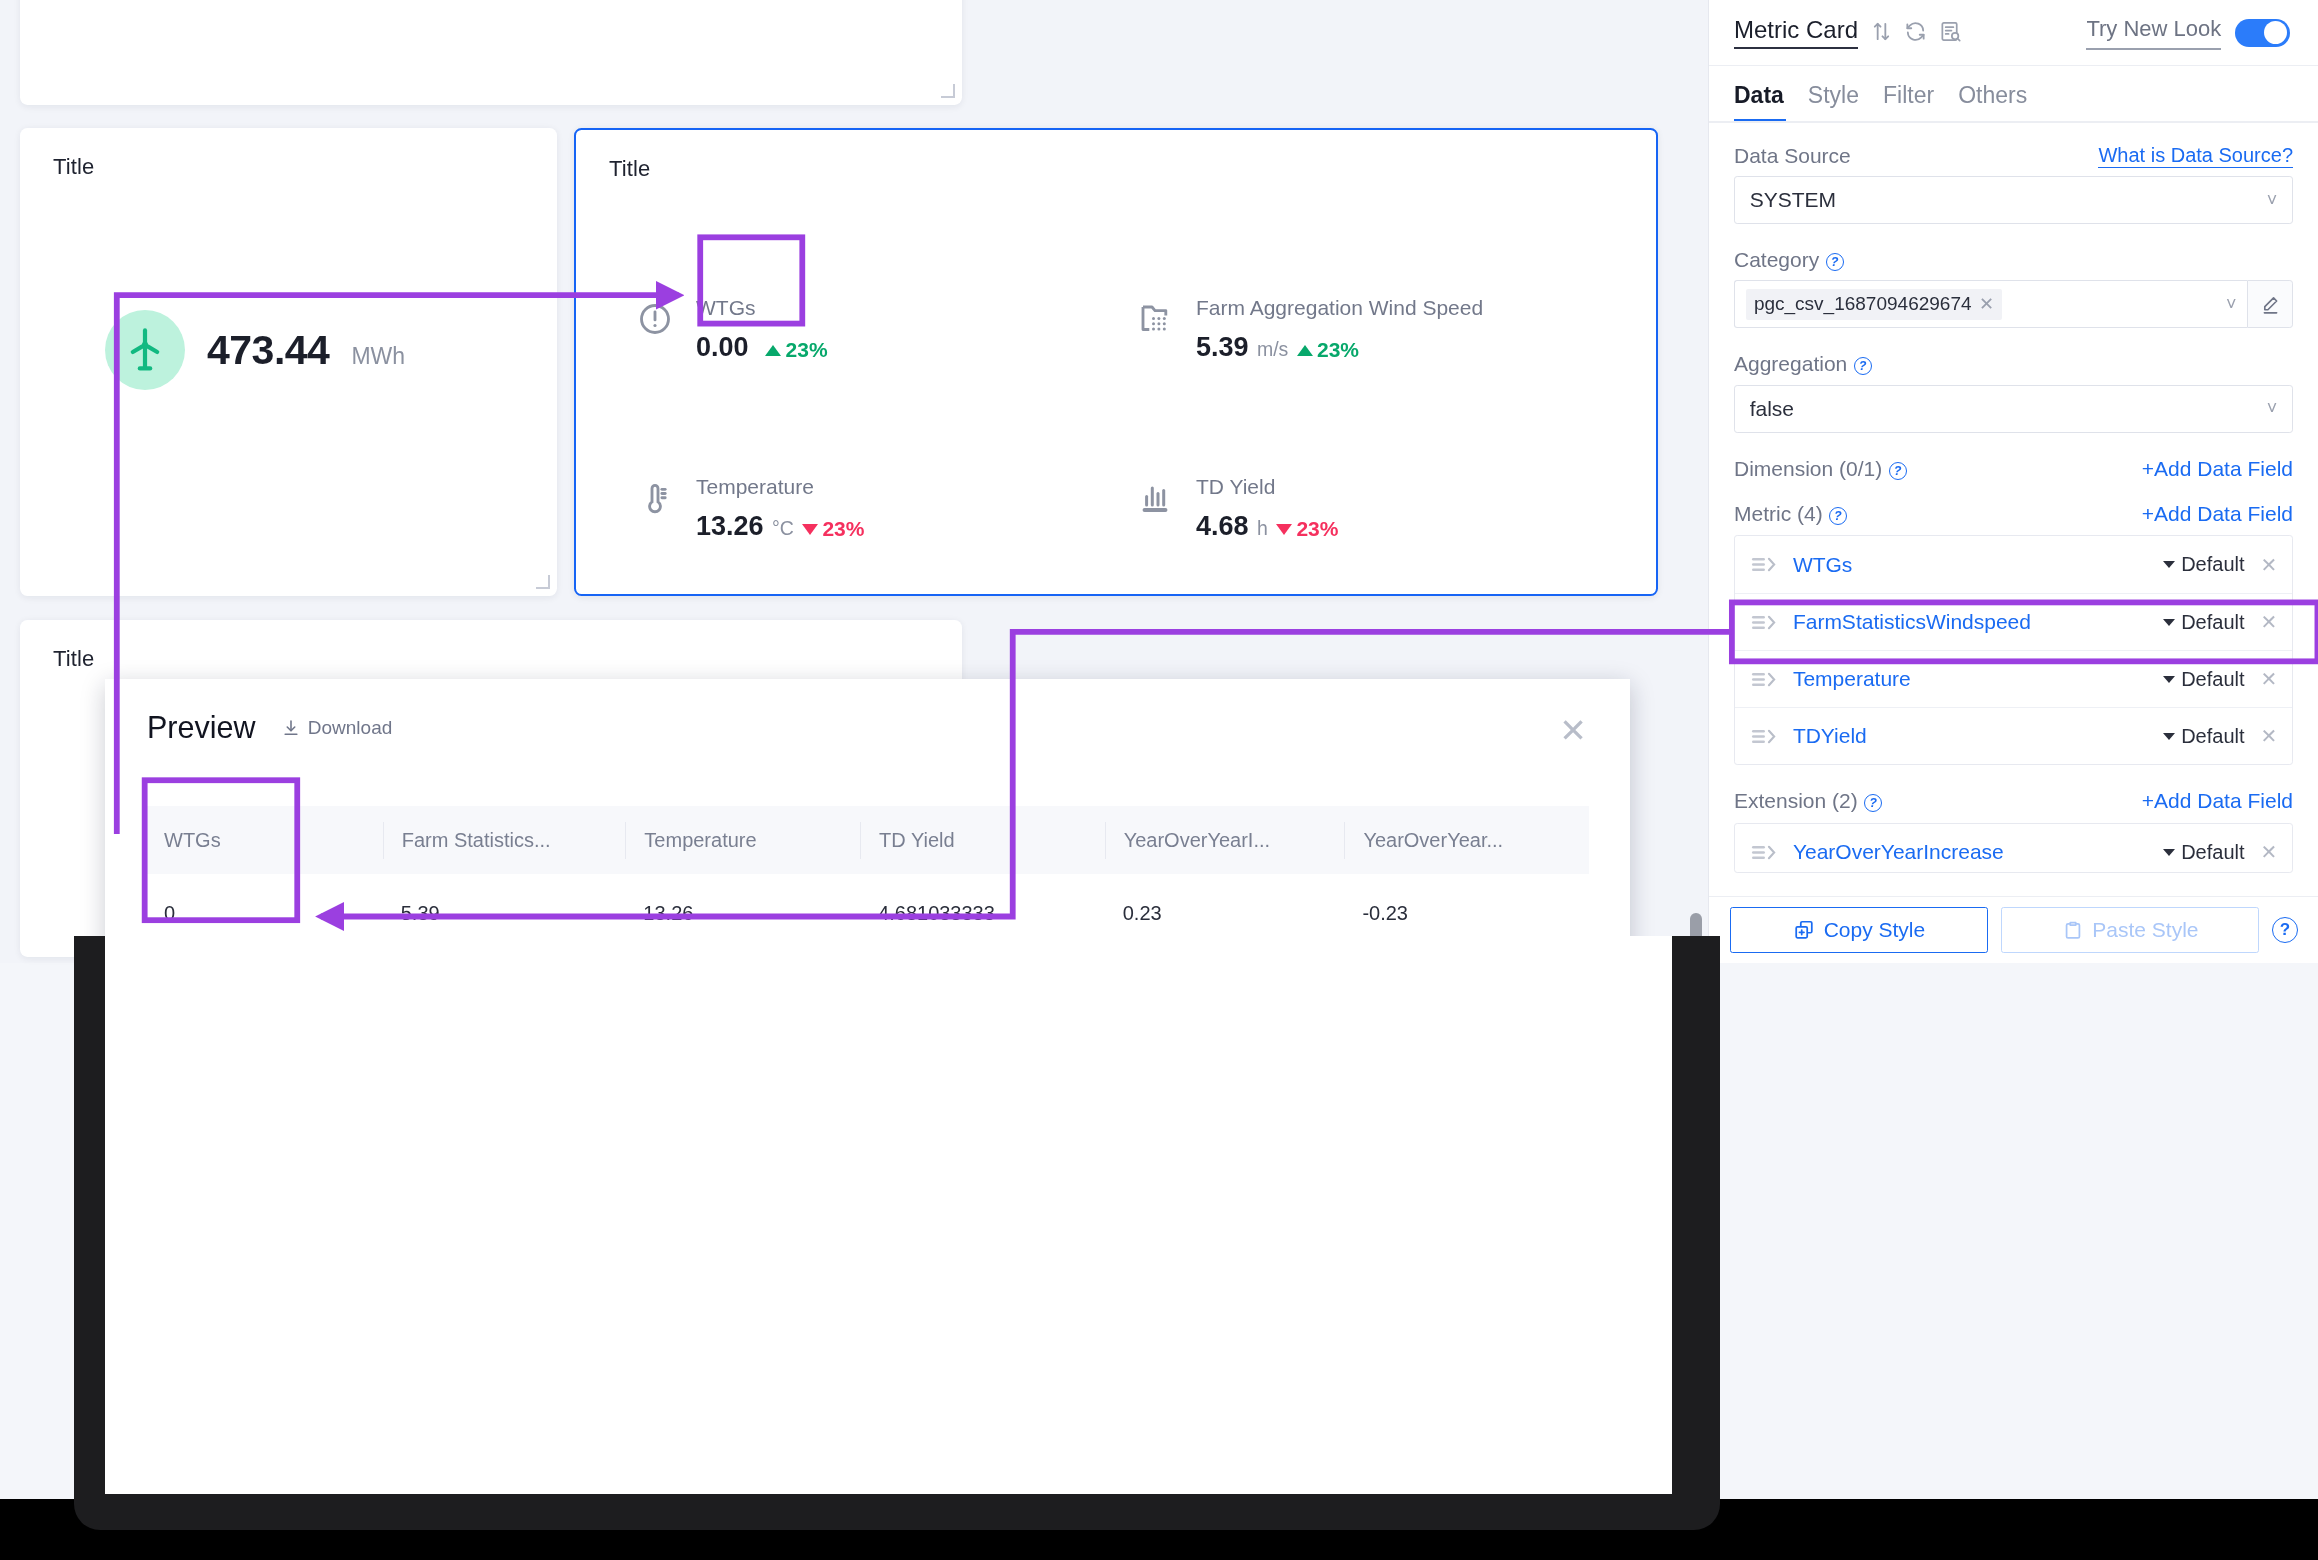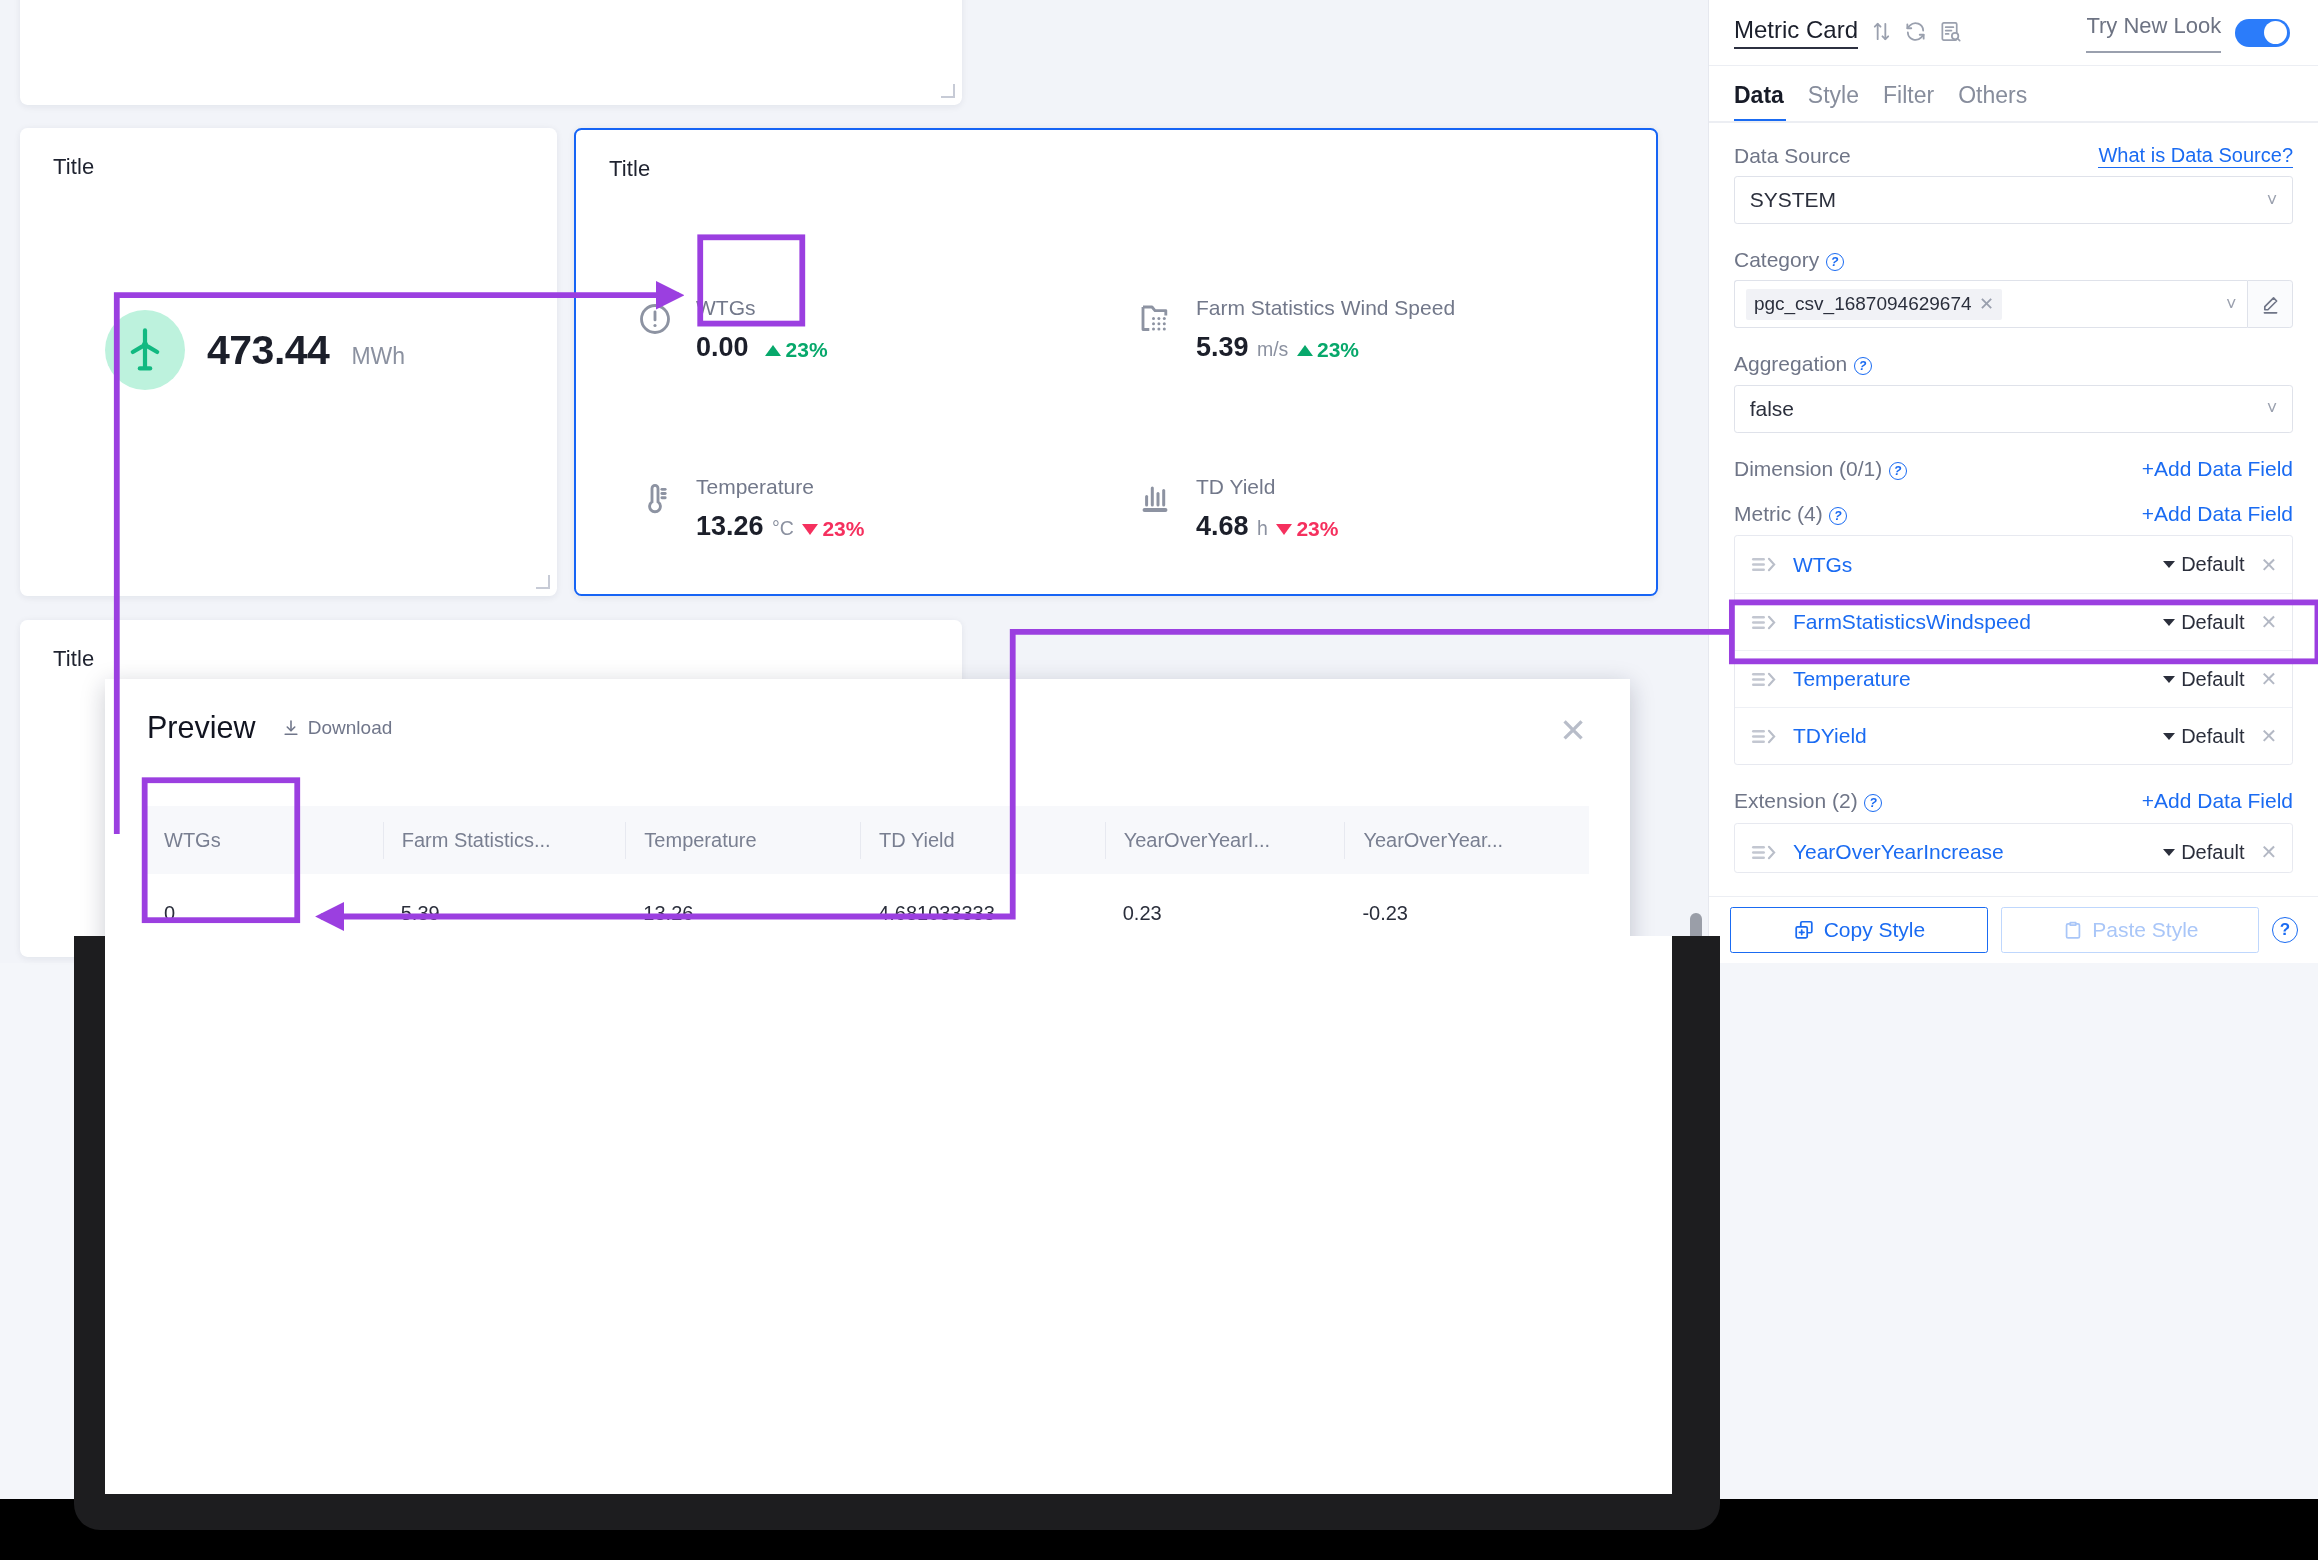--- a/index.html
+++ b/index.html
@@ -130,21 +130,21 @@
   .p-head {
     height: 66px; display:flex; align-items:center; padding: 0 28px 0 25px;
     border-bottom: 1.1px solid #eceef3;
   }
   .p-title {
     font-size: 24px; color:#1b1f2b; border-bottom: 2.6px solid #2c3040; padding-bottom: 3.2px;
   }
   .p-head-icons { display:flex; align-items:center; gap: 11.6px; margin-left: 11.6px; }
   .p-head-right { margin-left:auto; display:flex; align-items:center; gap: 13.7px; }
   .try-new {
-    font-size: 22px; color:#6d7383; border-bottom: 2.1px solid #9aa0ae; padding-bottom:12px; cursor:pointer;
+    font-size: 22px; color:#6d7383; border-bottom: 2.1px solid #9aa0ae; padding-bottom:6px; cursor:pointer;
   }
   .toggle { width: 55px; height: 28px; border-radius: 14px; background:#2b7cfa; position:relative; cursor:pointer;}
   .toggle::after{ content:""; position:absolute; right:2.6px; top:2.6px; width:23px;height:23px;border-radius:50%;background:#fff;}
 
   .tabs { display:flex; gap: 24px; padding: 16px 8px 0 25px; position:relative;align-items:flex-end; }
   .tab { font-size: 23px; color:#878d9c; padding-bottom: 13.7px; cursor:pointer; }
   .tab.active { color:#171b27; font-weight:700; }
   .tabs::after { content:""; position:absolute; left:0; right:0; bottom:0; height:1.6px; background:#eceef3; }
   .tab.active::after{ content:""; position:absolute; left:25px; bottom:0; width:52px; height:3.7px; background:#1a6bf2; }
 
@@ -286,21 +286,21 @@
                 <circle cx="11" cy="15.1" r="1"></circle>
                   <circle cx="14.6" cy="15.1" r="1"></circle>
                   <circle cx="18.2" cy="15.1" r="1"></circle>
                 <circle cx="11" cy="18.6" r="1"></circle>
                   <circle cx="14.6" cy="18.6" r="1"></circle>
                   <circle cx="18.2" cy="18.6" r="1"></circle>
               </g>
             </svg>
           </span>
           <div>
-            <div class="mlabel">Farm Statistics Wind Speed</div>
+            <div class="mlabel">Farm Aggregation Wind Speed</div>
             <div class="mrow">
               <span class="mval">5.39</span>
               <span class="munit">m/s</span>
               <span class="mdelta up">
                 <span class="tri-up"></span>
                 <span>23%</span>
               </span>
             </div>
           </div>
         </div>

